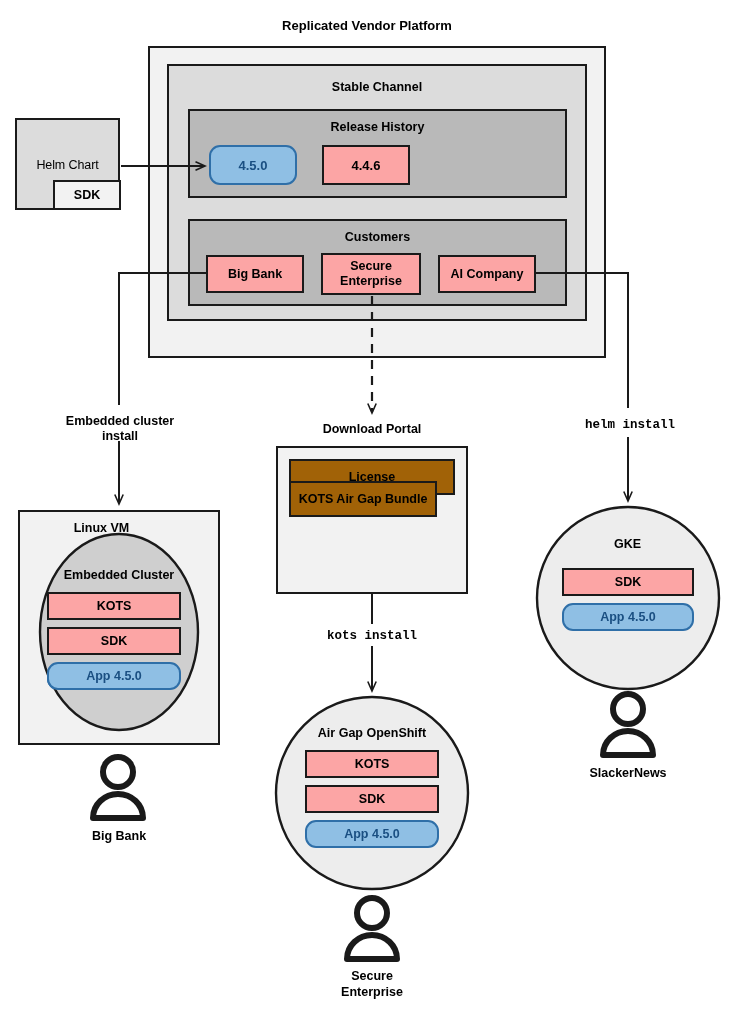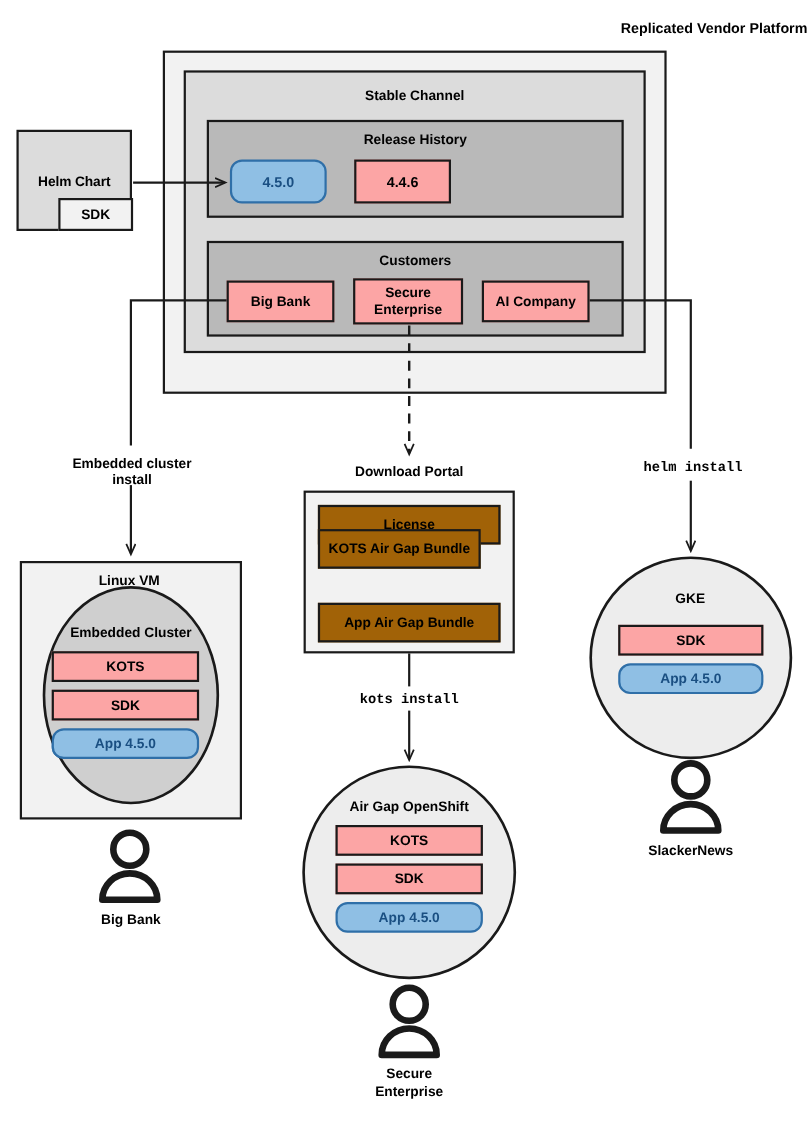--- a/index.html
+++ b/index.html
@@ -7,21 +7,21 @@
     width:734px;height:1026px;position:relative;overflow:hidden;
     font-family:"Liberation Sans", sans-serif;
     color:#000000;
     -webkit-font-smoothing:antialiased;
   }
   .stage{position:absolute;left:0;top:0;width:734px;height:1026px;}
 
   
   .box{position:absolute;box-sizing:border-box;border:2px solid #1a1a1a;}
   .lbl{position:absolute;box-sizing:border-box;text-align:center;
-       font-weight:bold;font-size:12.5px;line-height:14px;letter-spacing:-0.1px;}
+       font-weight:normal;font-size:12.5px;line-height:14px;letter-spacing:-0.1px;}
   .center-text{display:flex;align-items:center;justify-content:center;text-align:center;}
 
   
   .fill-l1{background:#f2f2f2;}
   .fill-l2{background:#dcdcdc;}
   .fill-l3{background:#b9b9b9;}
   .fill-white{background:#fca5a5;}
   .fill-blue{background:#8fbfe4;border-color:#2f6fa8;color:#1a4f82;border-radius:11px;}
   .fill-grey{background:#a16207;}
 
@@ -39,21 +39,21 @@
            line-height:15px;}
 
   .hdr{position:absolute;width:100%;text-align:center;font-weight:bold;
        font-size:12.5px;}
 </style>
 </head>
 <body>
 
 <div class="stage">
 
-  <div class="title-top" style="left:0;top:18px;text-align:right;">Replicated Vendor Platform</div>
+  <div class="title-top" style="left:0;top:18px;">Replicated Vendor Platform</div>
 
   <div class="box fill-l1" style="left:148px;top:46px;width:458px;height:312px;"></div>
 
   <div class="box fill-l2" style="left:167px;top:64px;width:420px;height:257px;"></div>
   <div class="hdr" style="left:167px;top:80px;width:420px;">Stable Channel</div>
 
   <div class="box fill-l3" style="left:188px;top:109px;width:379px;height:89px;"></div>
   <div class="hdr" style="left:188px;top:120px;width:379px;">Release History</div>
 
   <div class="box fill-blue center-text" style="left:209px;top:145px;width:88px;height:40px;font-weight:bold;font-size:13px;">
@@ -92,26 +92,23 @@
 
   <div class="caption" style="left:297px;top:422px;width:150px;">Download Portal</div>
   <div class="box fill-l1" style="left:276px;top:446px;width:192px;height:148px;"></div>
 
   <div class="box fill-grey center-text" style="left:289px;top:459px;width:166px;height:36px;font-weight:bold;font-size:12.5px;">
     <span>License</span>
   </div>
   <div class="box fill-grey center-text" style="left:289px;top:481px;width:148px;height:36px;font-weight:bold;font-size:12.5px;">
     <span>KOTS Air Gap Bundle</span>
   </div>
-  <div class="box fill-grey center-text" style="left:289px;top:548px;width:166px;height:36px;font-weight:bold;font-size:12.5px;">
-    <span>App Air Gap Bundle</span>
-  </div>
 
   <div class="box fill-l1" style="left:18px;top:510px;width:202px;height:235px;"></div>
-  <div class="hdr" style="left:18px;top:521px;width:199px;">Linux VM</div>
+  <div class="hdr" style="left:2px;top:521px;width:199px;">Linux VM</div>
 
   <div class="hdr" style="left:18px;top:568px;width:202px;">Embedded Cluster</div>
 
   <div class="box fill-white center-text" style="left:47px;top:592px;width:134px;height:28px;font-weight:bold;font-size:12.5px;">
     <span>KOTS</span>
   </div>
   <div class="box fill-white center-text" style="left:47px;top:627px;width:134px;height:28px;font-weight:bold;font-size:12.5px;">
     <span>SDK</span>
   </div>
   <div class="box fill-blue center-text" style="left:47px;top:662px;width:134px;height:28px;font-weight:bold;font-size:12.5px;">

